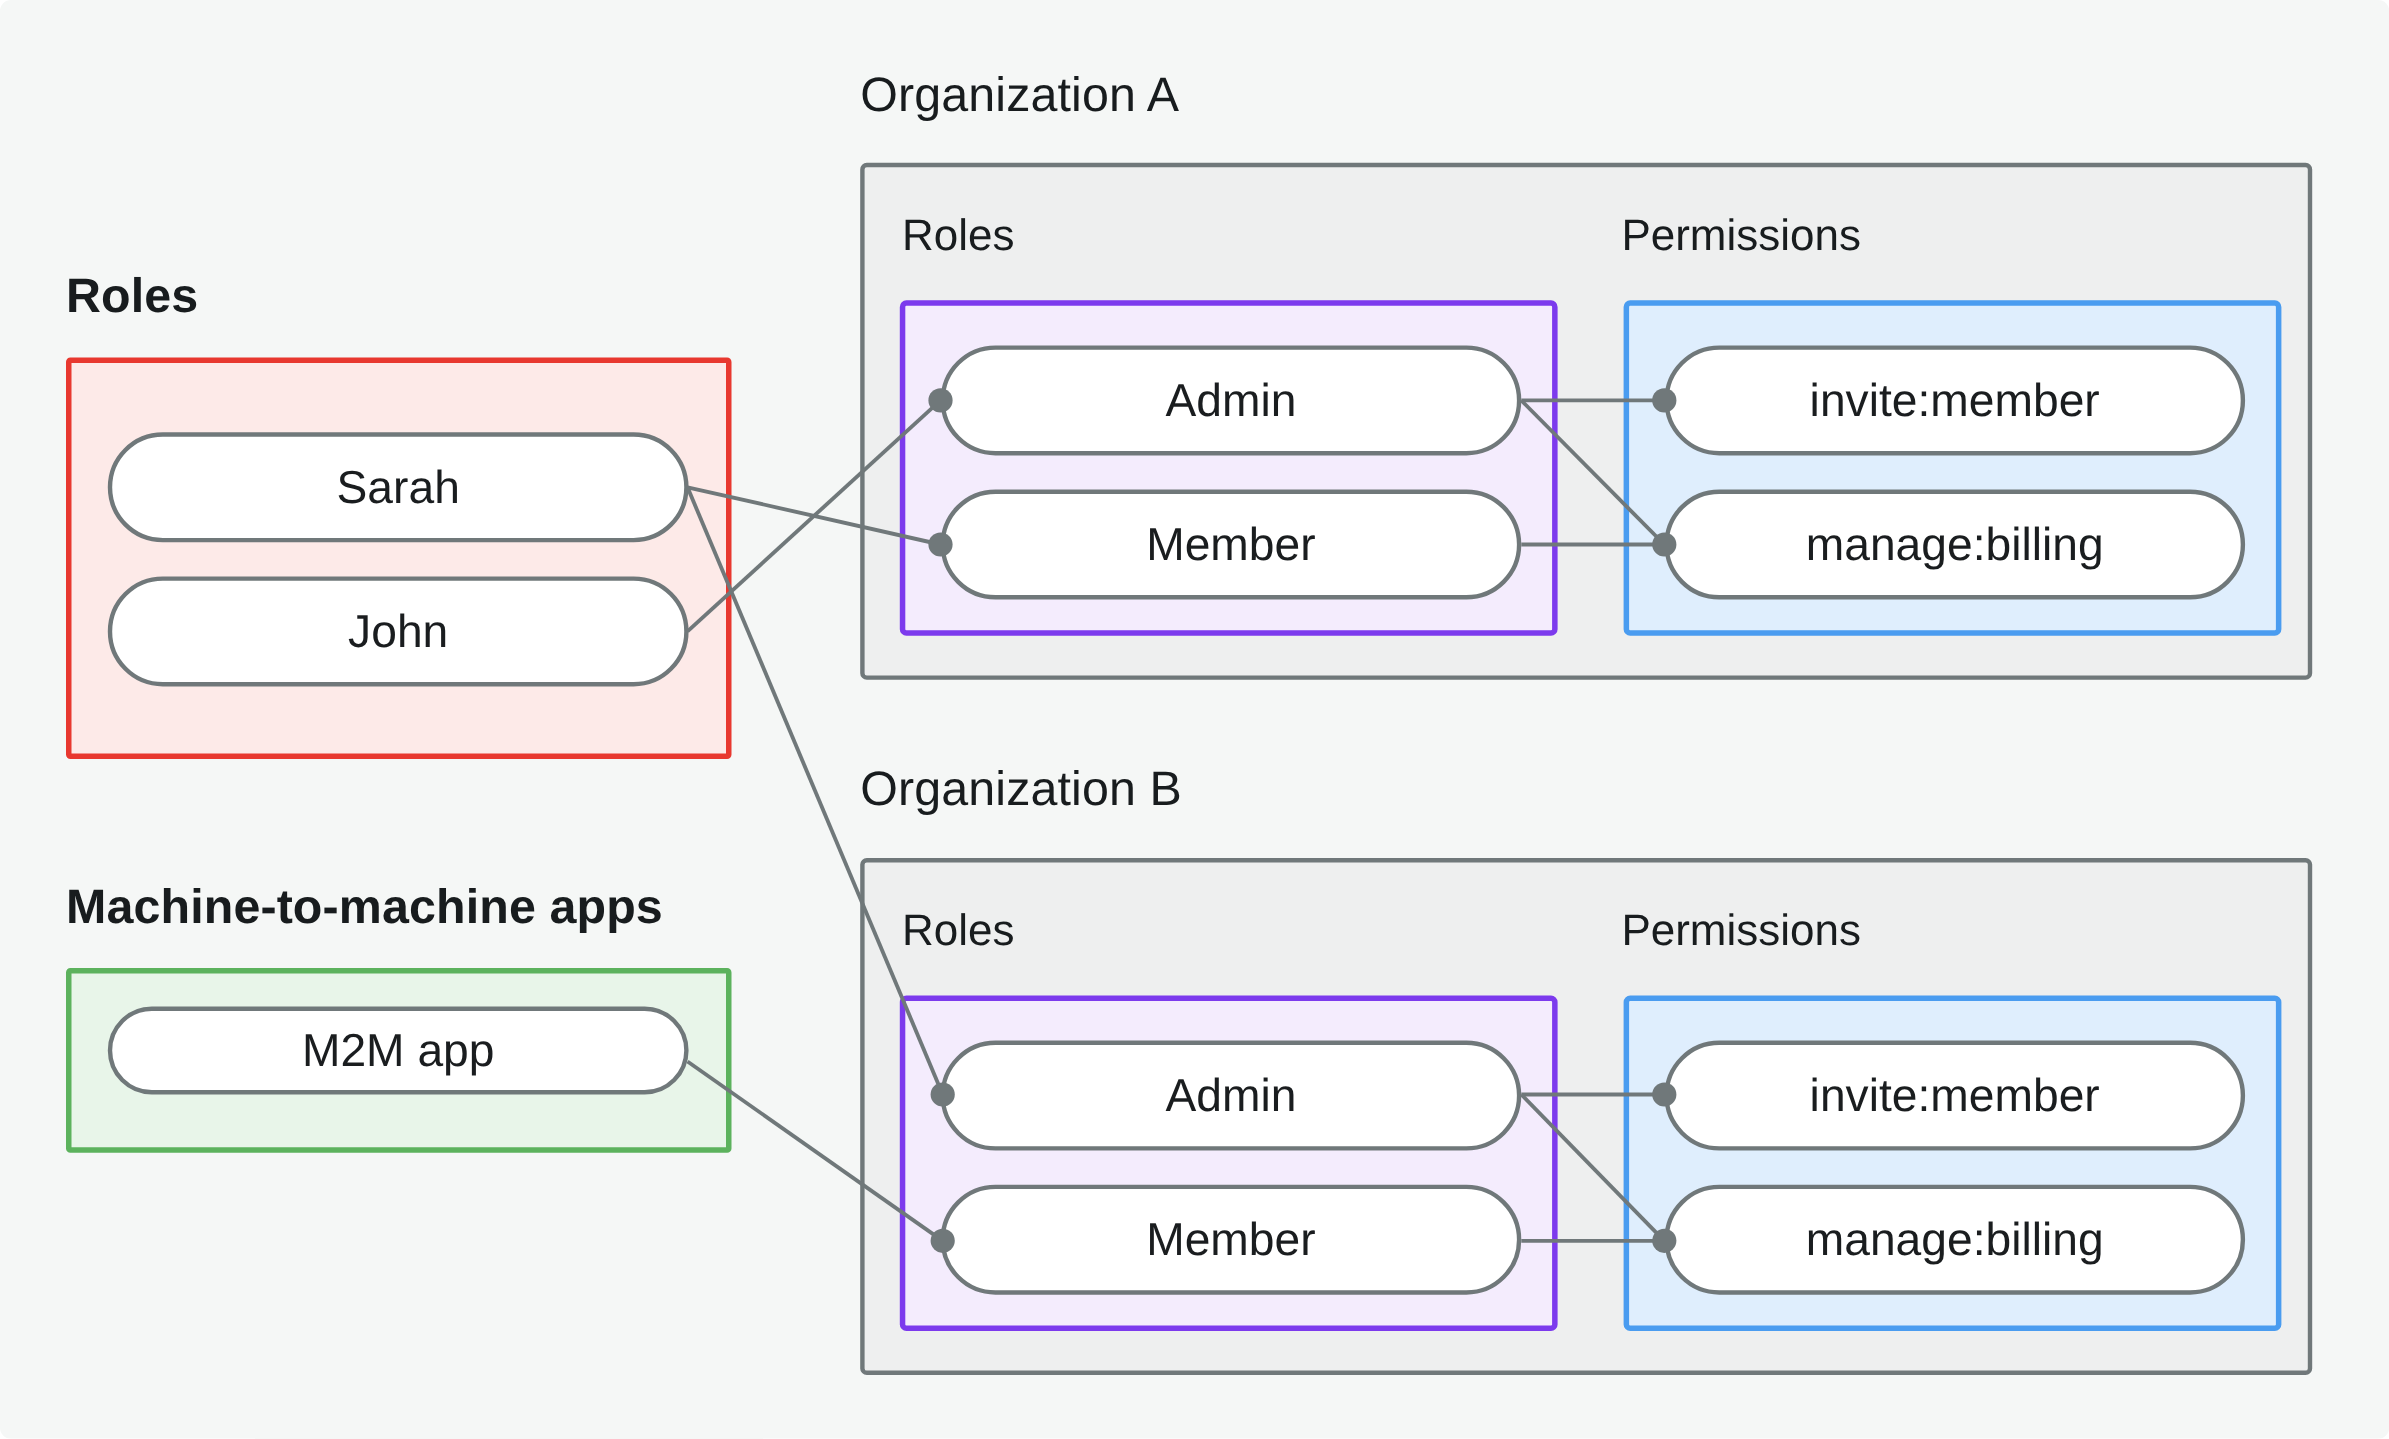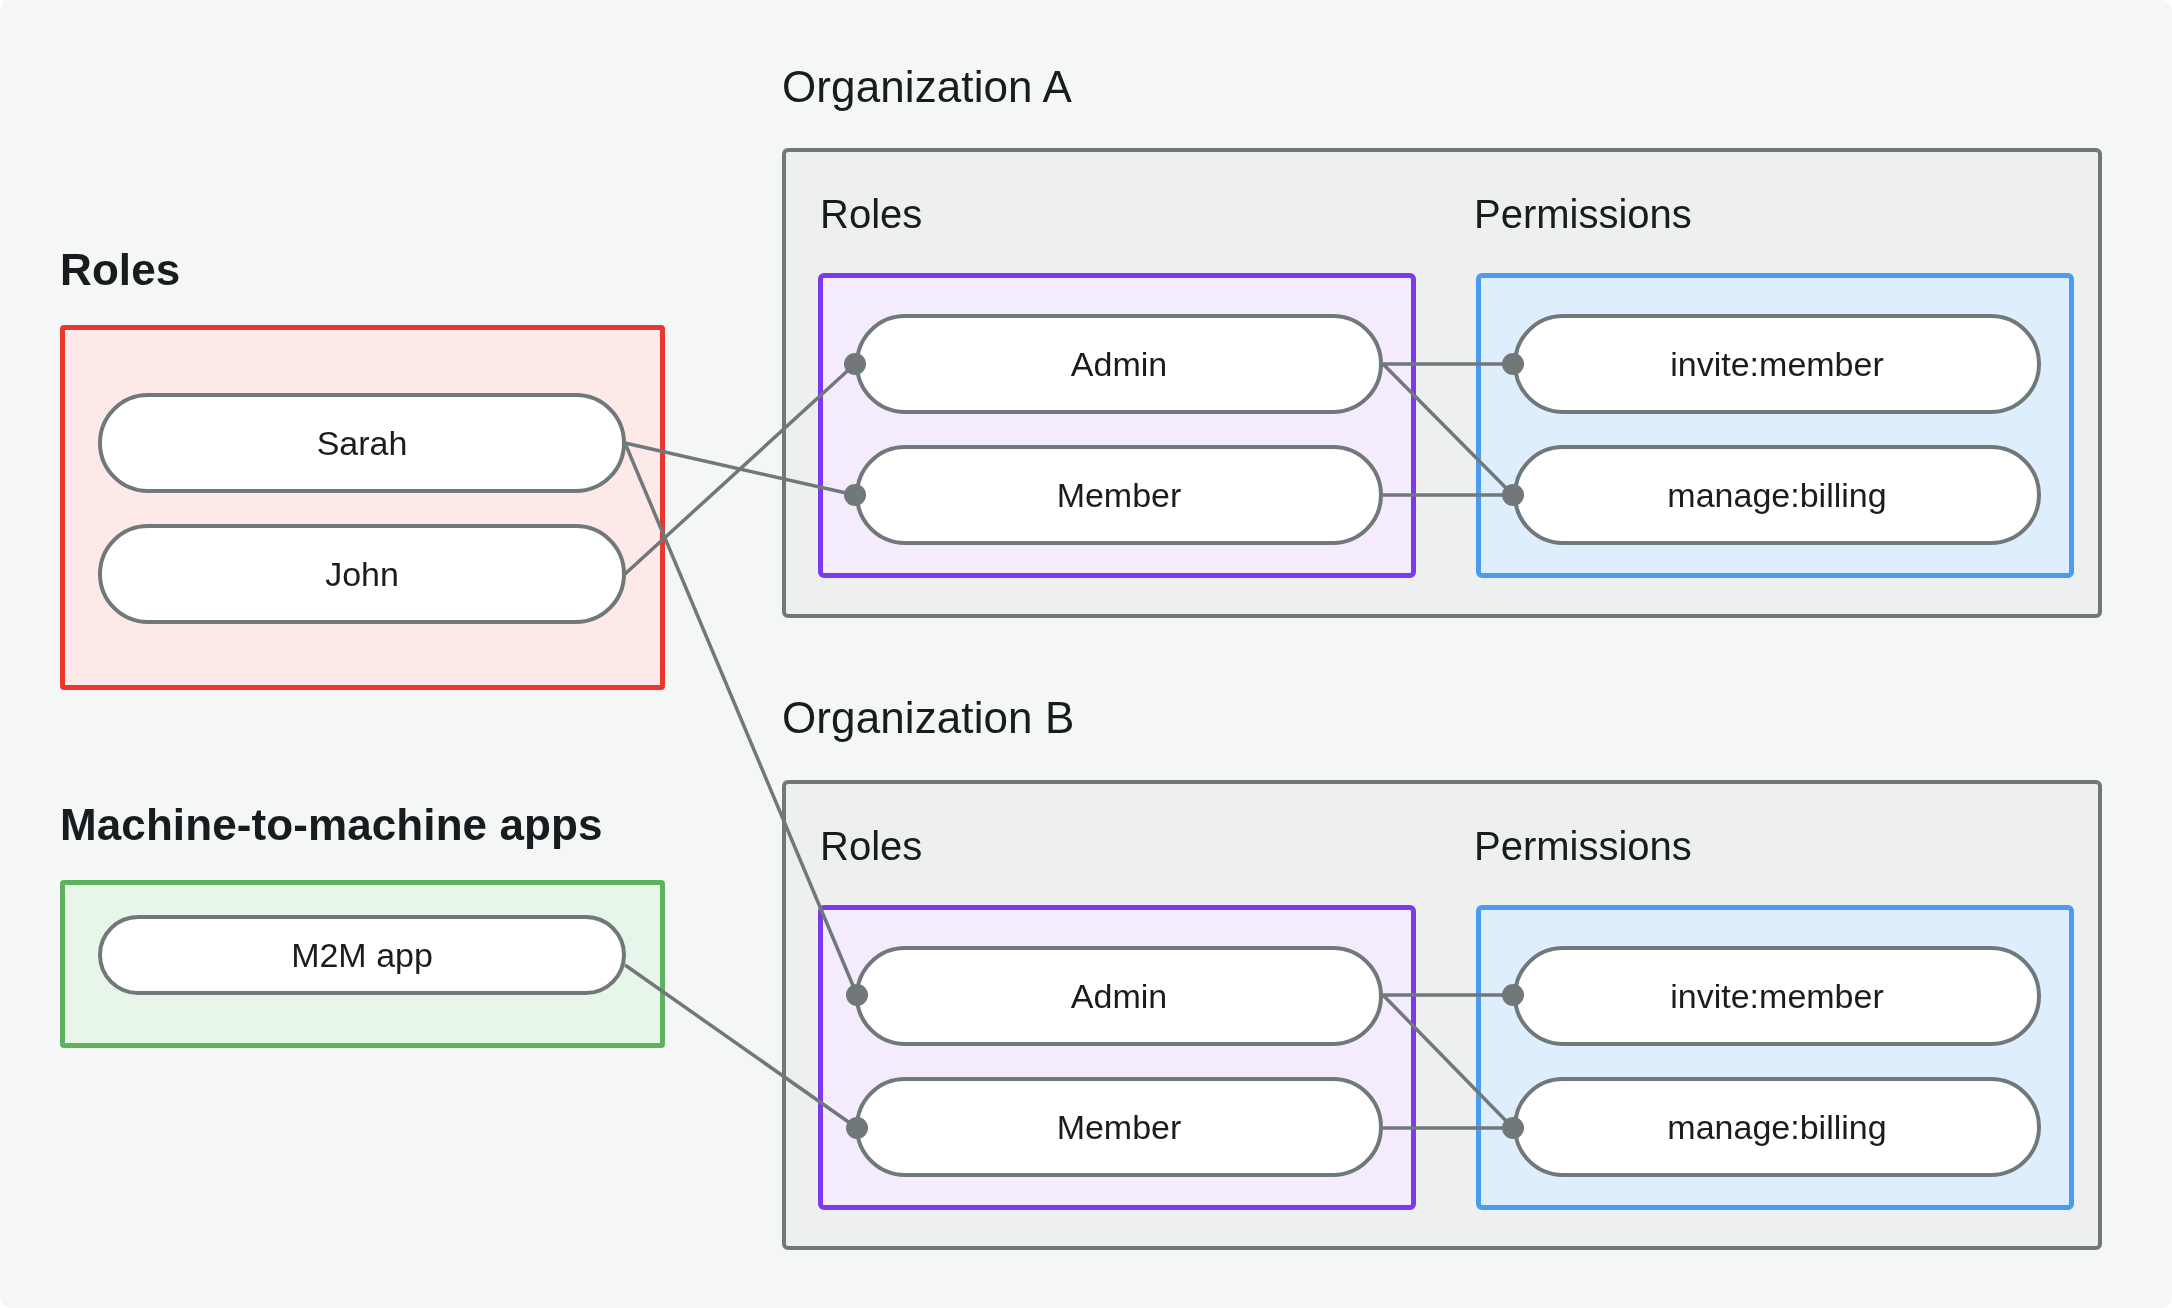--- a/index.html
+++ b/index.html
@@ -72,21 +72,21 @@
   
   .pill {
     position: absolute;
     box-sizing: border-box;
     background: #ffffff;
     border: 4px solid #70787a;
     border-radius: 100px;
     display: flex;
     align-items: center;
     justify-content: center;
-    font-size: 34px;
+    font-size: 42px;
     color: #1a1d1f;
     z-index: 3;
     white-space: nowrap;
   }
   .sub-title {
     position: absolute;
     font-size: 40px;
     color: #181c1e;
     z-index: 2;
     white-space: nowrap;

